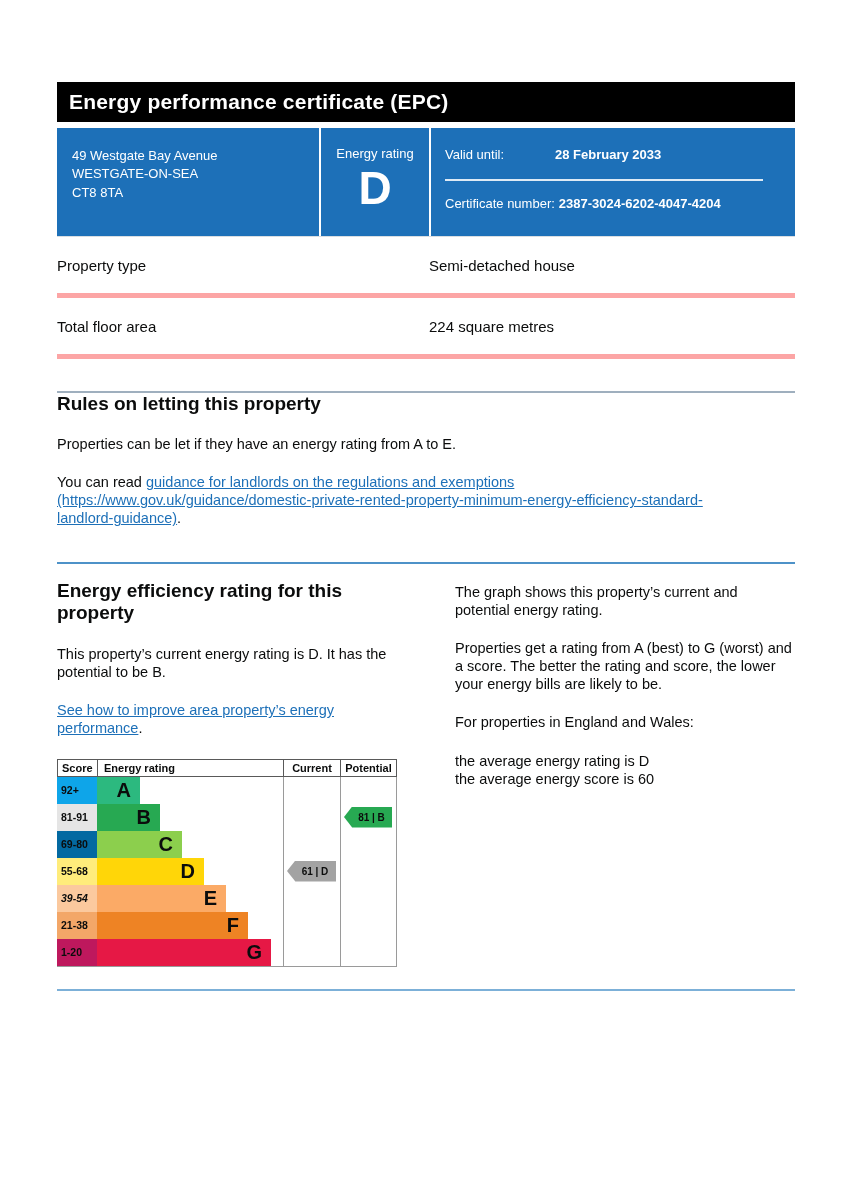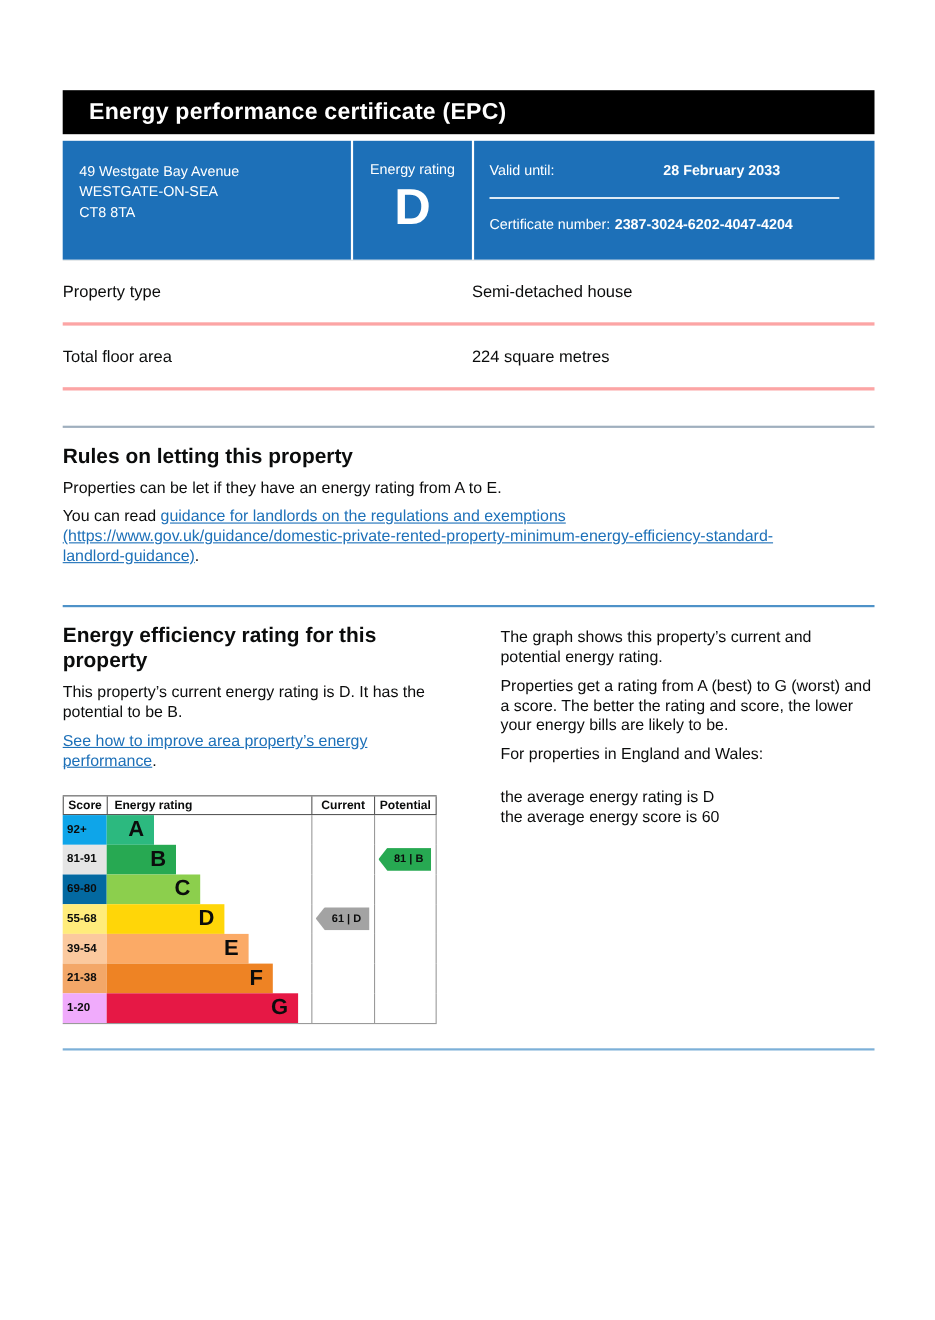--- a/index.html
+++ b/index.html
@@ -1,47 +1,47 @@
 <!DOCTYPE html>
 <html><head>
 <meta charset="utf-8">
 <style>
   * { margin:0; padding:0; box-sizing:border-box; }
   html,body { width:850px; height:1200px; background:#ffffff; }
   body { font-family:"Liberation Sans","DejaVu Sans",sans-serif; color:#0b0c0c; position:relative; }
   .content { position:absolute; left:57px; top:82px; width:738px; }
 
   .title-bar { background:#000000; color:#ffffff; height:40px; display:flex; align-items:center;
-               padding-left:24px; font-size:21px; font-weight:bold; letter-spacing:.2px; }
+               padding-left:12px; font-size:21px; font-weight:bold; letter-spacing:.2px; }
 
   .summary { display:flex; gap:2px; margin-top:6px; height:108px; }
   .sum-box { background:#1d70b8; color:#ffffff; }
   .sum-address { flex:0 0 262px; padding:19px 14px 0 15px; font-size:13px; line-height:1.42; }
   .sum-rating { flex:0 0 108px; text-align:center; padding-top:18px; }
   .sum-rating-label { font-size:13px; }
   .sum-rating-value { font-size:46px; font-weight:bold; line-height:1; margin-top:4px; }
   .sum-valid { flex:1; padding:19px 32px 0 14px; font-size:13px; }
-  .valid-row { display:flex;gap:48px; }
+  .valid-row { display:flex; }
   .valid-row .lbl { width:110px; }
   .bold { font-weight:bold; }
   .sum-rule { border-top:2px solid rgba(255,255,255,.85); margin:17px 0 15px 0; }
   .cert-row .lbl { margin-right:4px; }
 
   .facts { border-top:1px solid #d9dee2; }
-  .fact-row { display:flex; padding:20px 0 19px 0; border-bottom:3px solid #fca5a5; font-size:15px; }
+  .fact-row { display:flex; padding:20px 0 19px 0; border-bottom:5px solid #fca5a5; font-size:15px; }
   .fact-label { width:372px; }
   .fact-value { flex:1; }
 
   .divider { height:2px; }
   .d1 { background:#9fafbe; margin-top:32px; }
   .d2 { background:#4e92c8; margin-top:34px; }
   .d3 { background:#7cb0d8; margin-top:22px; }
 
-  h2 { font-size:19px; font-weight:bold; margin-top:16px; }
-  p  { font-size:14.5px; line-height:1.25; margin-top:8px; }
+  h2 { font-size:19px; font-weight:bold; }
+  p  { font-size:14.5px; line-height:1.25; margin-top:20px; }
   .rules p { width:700px; overflow-wrap:break-word; }
   a.link { color:#1d70b8; text-decoration:underline; cursor:pointer; }
 
   .two-col { display:flex; margin-top:16px; }
   .col-left { width:345px; }
   .col-right { width:342px; margin-left:55px; }
   .col-left h2 { margin-top:0; line-height:1.2; max-width:335px; }
   .col-right p.first { margin-top:3px; }
   .avg-block { margin-top:21px; font-size:14.5px; line-height:1.25; }
 
@@ -159,37 +159,37 @@
               <div class="c-score" style="background: rgb(255, 236, 123);">55-68</div>
               <div class="c-band">
                 <div class="c-bar" style="background: rgb(255, 214, 8); width: 107px;">D</div>
               </div>
               <div class="c-cur">
                 <div class="arrow" style="background: #a3a3a3;">61 | D</div>
               </div>
               <div class="c-pot"></div>
             </div>
             <div class="crow">
-              <div class="c-score" style="background: rgb(251, 201, 158);">39-54</div>
+              <div class="c-score" style="background: rgb(251, 201, 158); font-style: italic;">39-54</div>
               <div class="c-band">
                 <div class="c-bar" style="background: rgb(251, 170, 102); width: 129px;">E</div>
               </div>
               <div class="c-cur"></div>
               <div class="c-pot"></div>
             </div>
             <div class="crow">
               <div class="c-score" style="background: rgb(243, 167, 104);">21-38</div>
               <div class="c-band">
                 <div class="c-bar" style="background: rgb(238, 131, 36); width: 151px;">F</div>
               </div>
               <div class="c-cur"></div>
               <div class="c-pot"></div>
             </div>
             <div class="crow">
-              <div class="c-score" style="background: #f0abfc;">1-20</div>
+              <div class="c-score" style="background: #be185d;">1-20</div>
               <div class="c-band">
                 <div class="c-bar" style="background: rgb(230, 24, 69); width: 174px;">G</div>
               </div>
               <div class="c-cur"></div>
               <div class="c-pot"></div>
             </div>
           </div>
         </div>
     </div>
     <div class="col-right">

